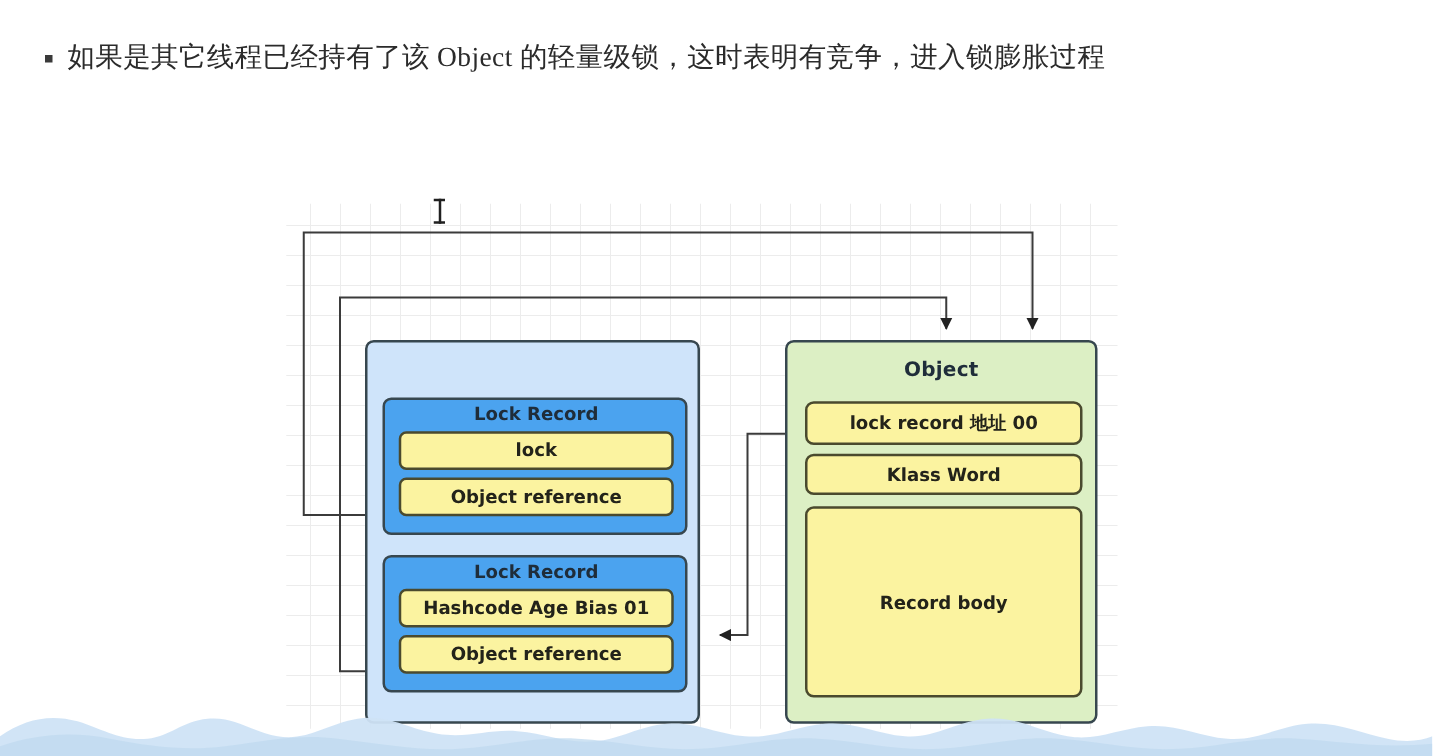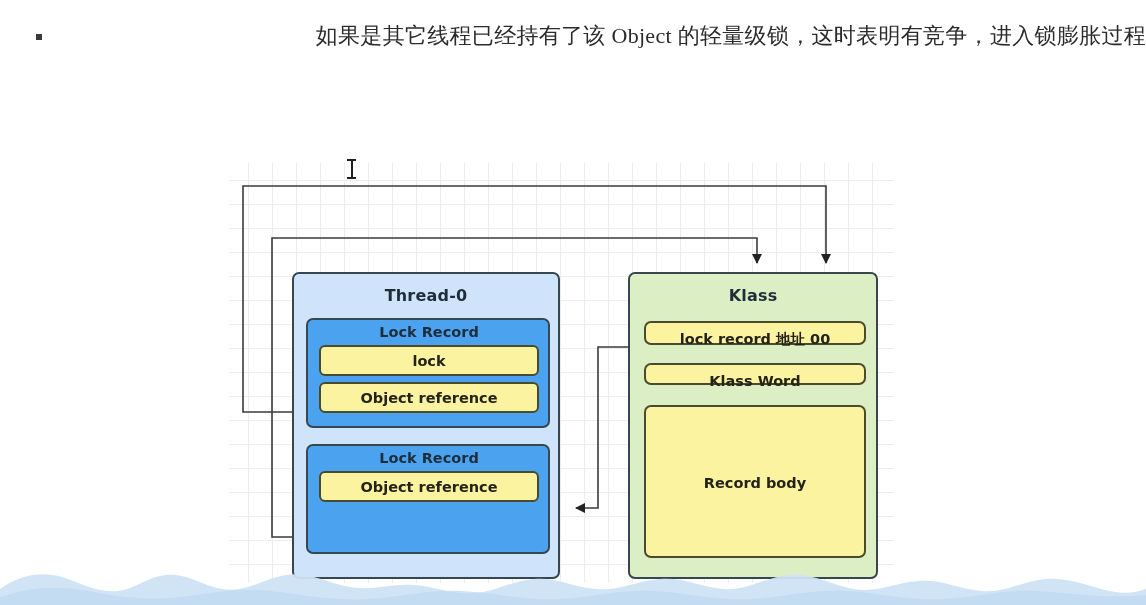--- a/index.html
+++ b/index.html
@@ -9,21 +9,21 @@
     background:#ffffff;
     font-family:"Liberation Serif","DejaVu Serif",serif;
     overflow:hidden;
     position:relative;
   }
 
   
   .notes{position:absolute;left:0;top:0;width:1146px;}
   .note-line{display:flex;align-items:flex-start;color:#2b2b2b;}
   .note-l1{padding-left:10px;margin-top:18px;font-size:24px;line-height:30px;}
-  .note-l2{padding-left:36px;margin-top:22px;font-size:22px;line-height:28px;justify-content:space-between;}
+  .note-l2{padding-left:36px;margin-top:32px;font-size:22px;line-height:28px;}
   .bullet{
     flex:0 0 auto;
     width:7px;height:7px;
     background:#3a3a3a;
     margin-top:13px;margin-right:13px;
   }
   .note-l2 .bullet{width:6px;height:6px;margin-top:12px;margin-right:12px;}
   .note-txt{letter-spacing:.3px;}
 
   
@@ -79,22 +79,22 @@
   }
   .cell:last-child{margin-bottom:0;}
 
   .obj-cell{
     position:absolute;left:14px;width:222px;
     background:#fbf3a0;border:2px solid #4a4a2e;border-radius:7px;
     text-align:center;font-family:"DejaVu Sans","Liberation Sans",sans-serif;
     font-weight:bold;font-size:14.5px;color:#23231a;box-sizing:border-box;
     white-space:nowrap;
   }
-  .oc-1{top:47px;height:24px;line-height:32px;}
-  .oc-2{top:89px;height:22px;line-height:32px;}
+  .oc-1{top:47px;height:35px;line-height:32px;}
+  .oc-2{top:89px;height:33px;line-height:32px;}
   .oc-3{top:131px;height:153px;line-height:153px;}
 
   
   .caret{
     position:absolute;left:347px;top:159px;width:9px;height:20px;
     pointer-events:none;
   }
   .caret:before,.caret:after{
     content:"";position:absolute;left:0;width:9px;height:2px;background:#202020;
   }
@@ -125,36 +125,36 @@
   </defs>
 
   <path d="M318,412 L243,412 L243,186 L826,186 L826,263" fill="none" stroke="#3b3b3b" stroke-width="1.6" marker-end="url(#ah)"></path>
 
   <path d="M318,537 L272,537 L272,238 L757,238 L757,263" fill="none" stroke="#3b3b3b" stroke-width="1.6" marker-end="url(#ah)"></path>
 
   <path d="M640,347 L598,347 L598,508 L576,508" fill="none" stroke="#3b3b3b" stroke-width="1.6" marker-end="url(#ah)"></path>
 </svg>
 
 <div class="box thread-box">
-  <div class="box-title">Thread-0</div>
 
   <div class="lock-record lr-1">
     <div class="lr-title">Lock Record</div>
     <div class="cell">lock</div>
     <div class="cell">Object reference</div>
   </div>
 
   <div class="lock-record lr-2">
     <div class="lr-title">Lock Record</div>
+    <div class="cell">Hashcode Age Bias 01</div>
     <div class="cell">Object reference</div>
   </div>
 </div>
 
 <div class="box obj-box">
-  <div class="box-title">Klass</div>
+  <div class="box-title">Object</div>
   <div class="obj-cell oc-1">lock record 地址 00</div>
   <div class="obj-cell oc-2">Klass Word</div>
   <div class="obj-cell oc-3">Record body</div>
 </div>
 
 <div class="caret">
     <span></span>
   </div>
 
 <svg class="wave" viewBox="0 0 1146 40" preserveAspectRatio="none">

